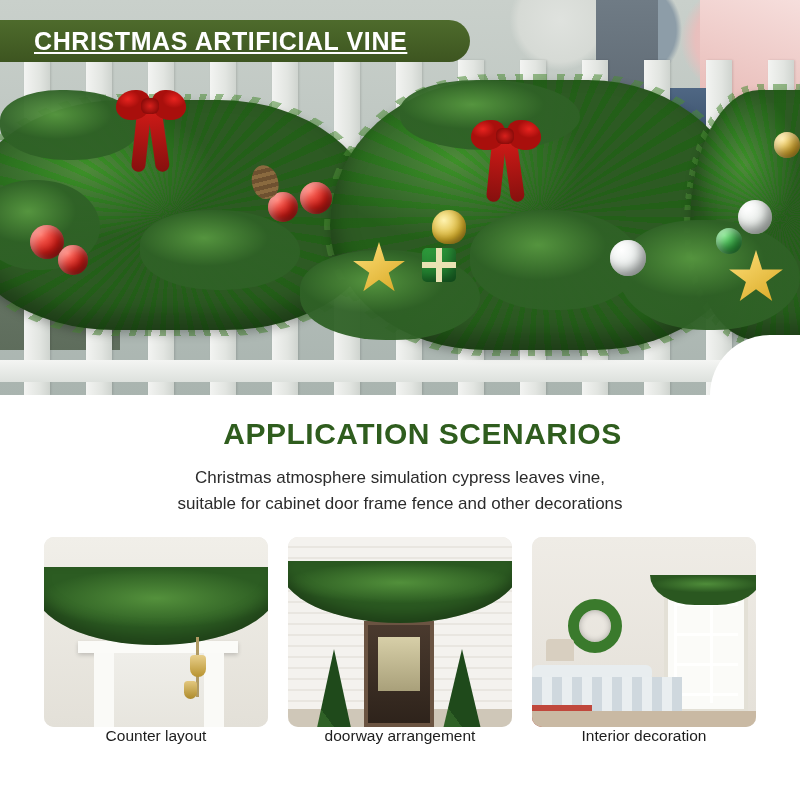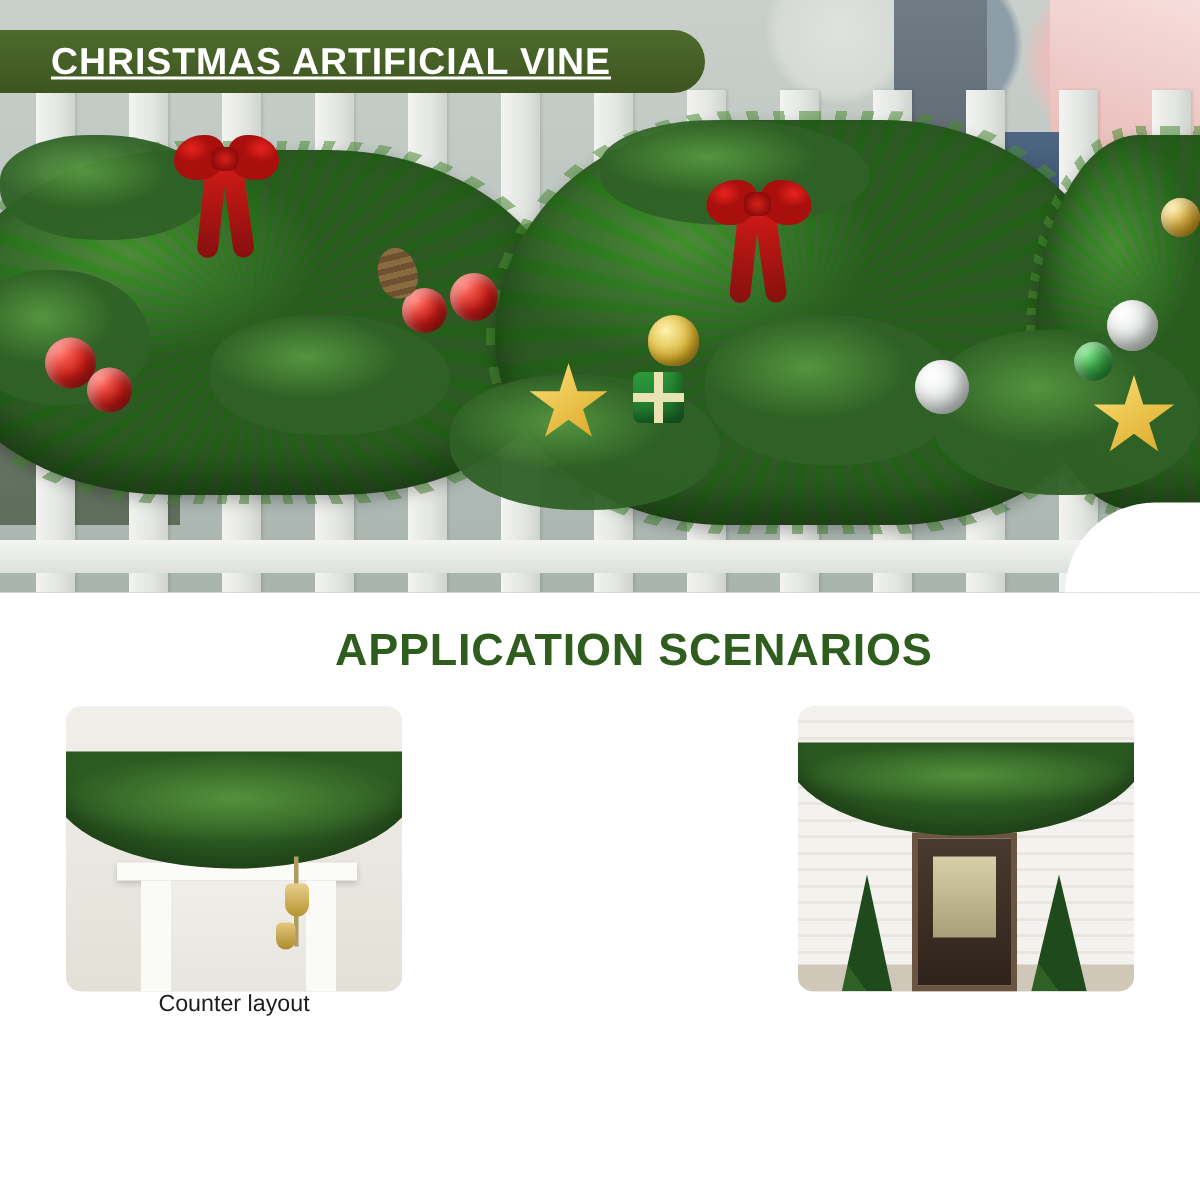--- a/index.html
+++ b/index.html
@@ -348,20 +348,24 @@
   </div>
 
   <div class="ribbon">
     <span class="ribbon-text">CHRISTMAS ARTIFICIAL VINE</span>
   </div>
   <div class="hero-mask-br"></div>
 </div>
 
 <div class="section">
   <div class="sec-title">APPLICATION SCENARIOS</div>
+  <div class="sec-sub">
+    <div>Christmas atmosphere simulation cypress leaves vine,</div>
+    <div>suitable for cabinet door frame fence and other decorations</div>
+  </div>
 
   <div class="cards">
 
     <div class="card">
       <div class="thumb">
         <div class="t1-wall"></div>
         <div class="t1-mantel"></div>
         <div class="t1-col-l"></div>
         <div class="t1-col-r"></div>
         <div class="t1-open"></div>
@@ -378,17 +382,34 @@
         <div class="t2-wall"></div>
         <div class="t2-floor"></div>
         <div class="t2-door">
             <div class="t2-glass"></div>
           </div>
         <div class="t2-lamp"></div>
         <div class="t2-gar"></div>
         <div class="t2-tree-l"></div>
         <div class="t2-tree-r"></div>
       </div>
+      <div class="cap">doorway arrangement</div>
     </div>
 
+    <div class="card">
+      <div class="thumb">
+        <div class="t3-wall"></div>
+        <div class="t3-door">
+            <div class="t3-pane"></div>
+          </div>
+        <div class="t3-gar"></div>
+        <div class="t3-wreath"></div>
+        <div class="t3-lamp"></div>
+        <div class="t3-bed2"></div>
+        <div class="t3-bed"></div>
+        <div class="t3-redbench"></div>
+        <div class="t3-floor"></div>
+      </div>
+      <div class="cap">Interior decoration</div>
+    </div>
 
   </div>
 </div>
 
 </body></html>

